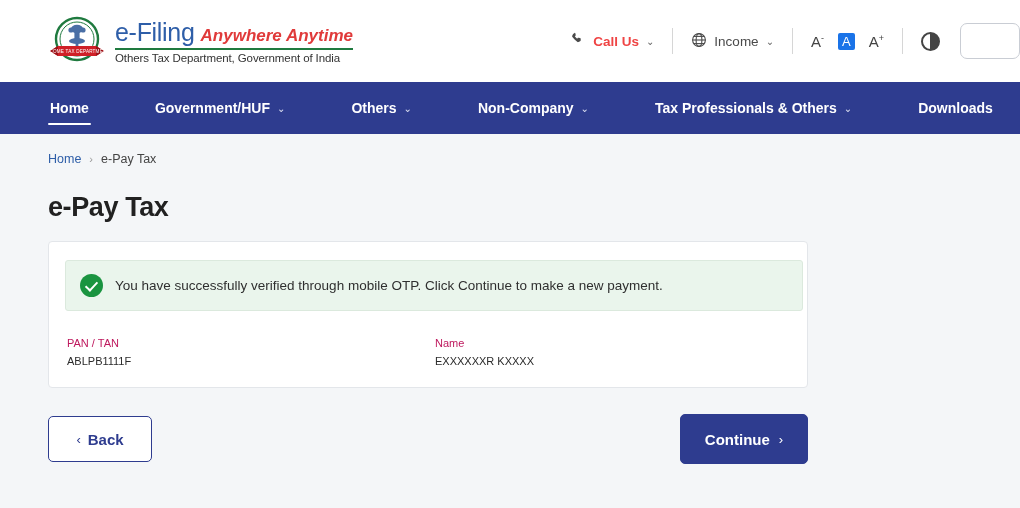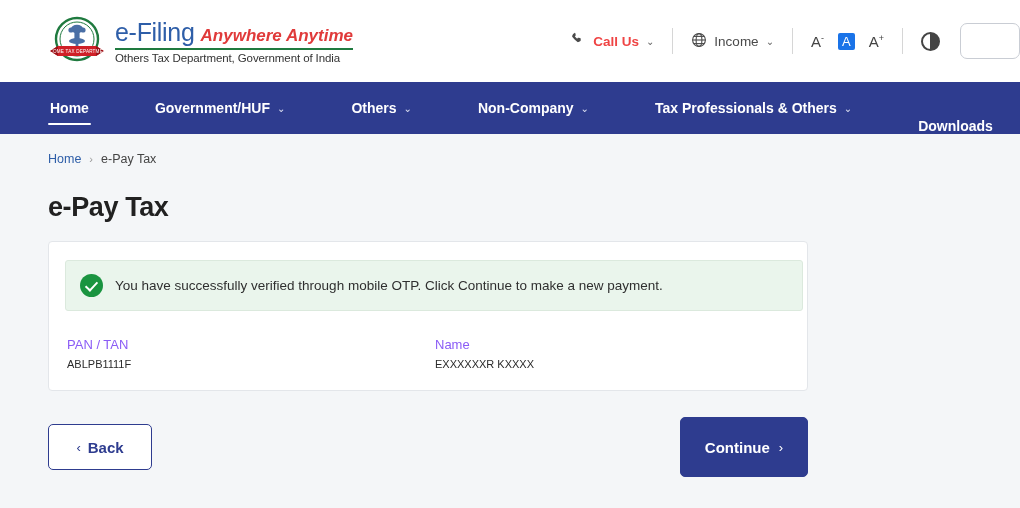--- a/index.html
+++ b/index.html
@@ -143,21 +143,21 @@
     gap: 7px;
     font-size: 14px;
     font-weight: bold;
     color: #ffffff;
     cursor: pointer;
     position: relative;
     padding: 0 2px;
     margin-right: 62px;
     white-space: nowrap;
   }
-  .nav-item:last-child { margin-right: 0; align-items: flex-end; }
+  .nav-item:last-child { margin-right: 0; }
   .nav-item .caret-w { font-size: 10px; color: #dfe2f2; font-weight: normal; }
   .nav-item.active::after {
     content: "";
     position: absolute;
     left: 0; right: 0;
     bottom: 9px;
     height: 2.5px;
     background: #ffffff;
     border-radius: 2px;
   }
@@ -225,22 +225,22 @@
     font-size: 13.5px;
     color: #2f2f2f;
   }
   .fields {
     display: flex;
     margin-top: 26px;
     padding-left: 2px;
   }
   .field { width: 376px; }
   .field-label {
-    font-size: 13px;
-    color: #8b5cf6;
+    font-size: 11px;
+    color: #be185d;
     margin-bottom: 6px;
   }
   .field-value {
     font-size: 11px;
     color: #2b2b2b;
   }
 
   
   .actions {
     margin: 26px 0 0 48px;
@@ -260,21 +260,21 @@
     font-weight: bold;
     font-family: "Liberation Sans", sans-serif;
     display: flex;
     align-items: center;
     justify-content: center;
     gap: 7px;
     cursor: pointer;
   }
   .btn-continue {
     min-width: 128px;
-    height: 60px;
+    height: 50px;
     background: #2e3c8f;
     border: 1px solid #2e3c8f;
     border-radius: 5px;
     color: #ffffff;
     font-size: 15px;
     font-weight: bold;
     font-family: "Liberation Sans", sans-serif;
     display: flex;
     align-items: center;
     justify-content: center;

